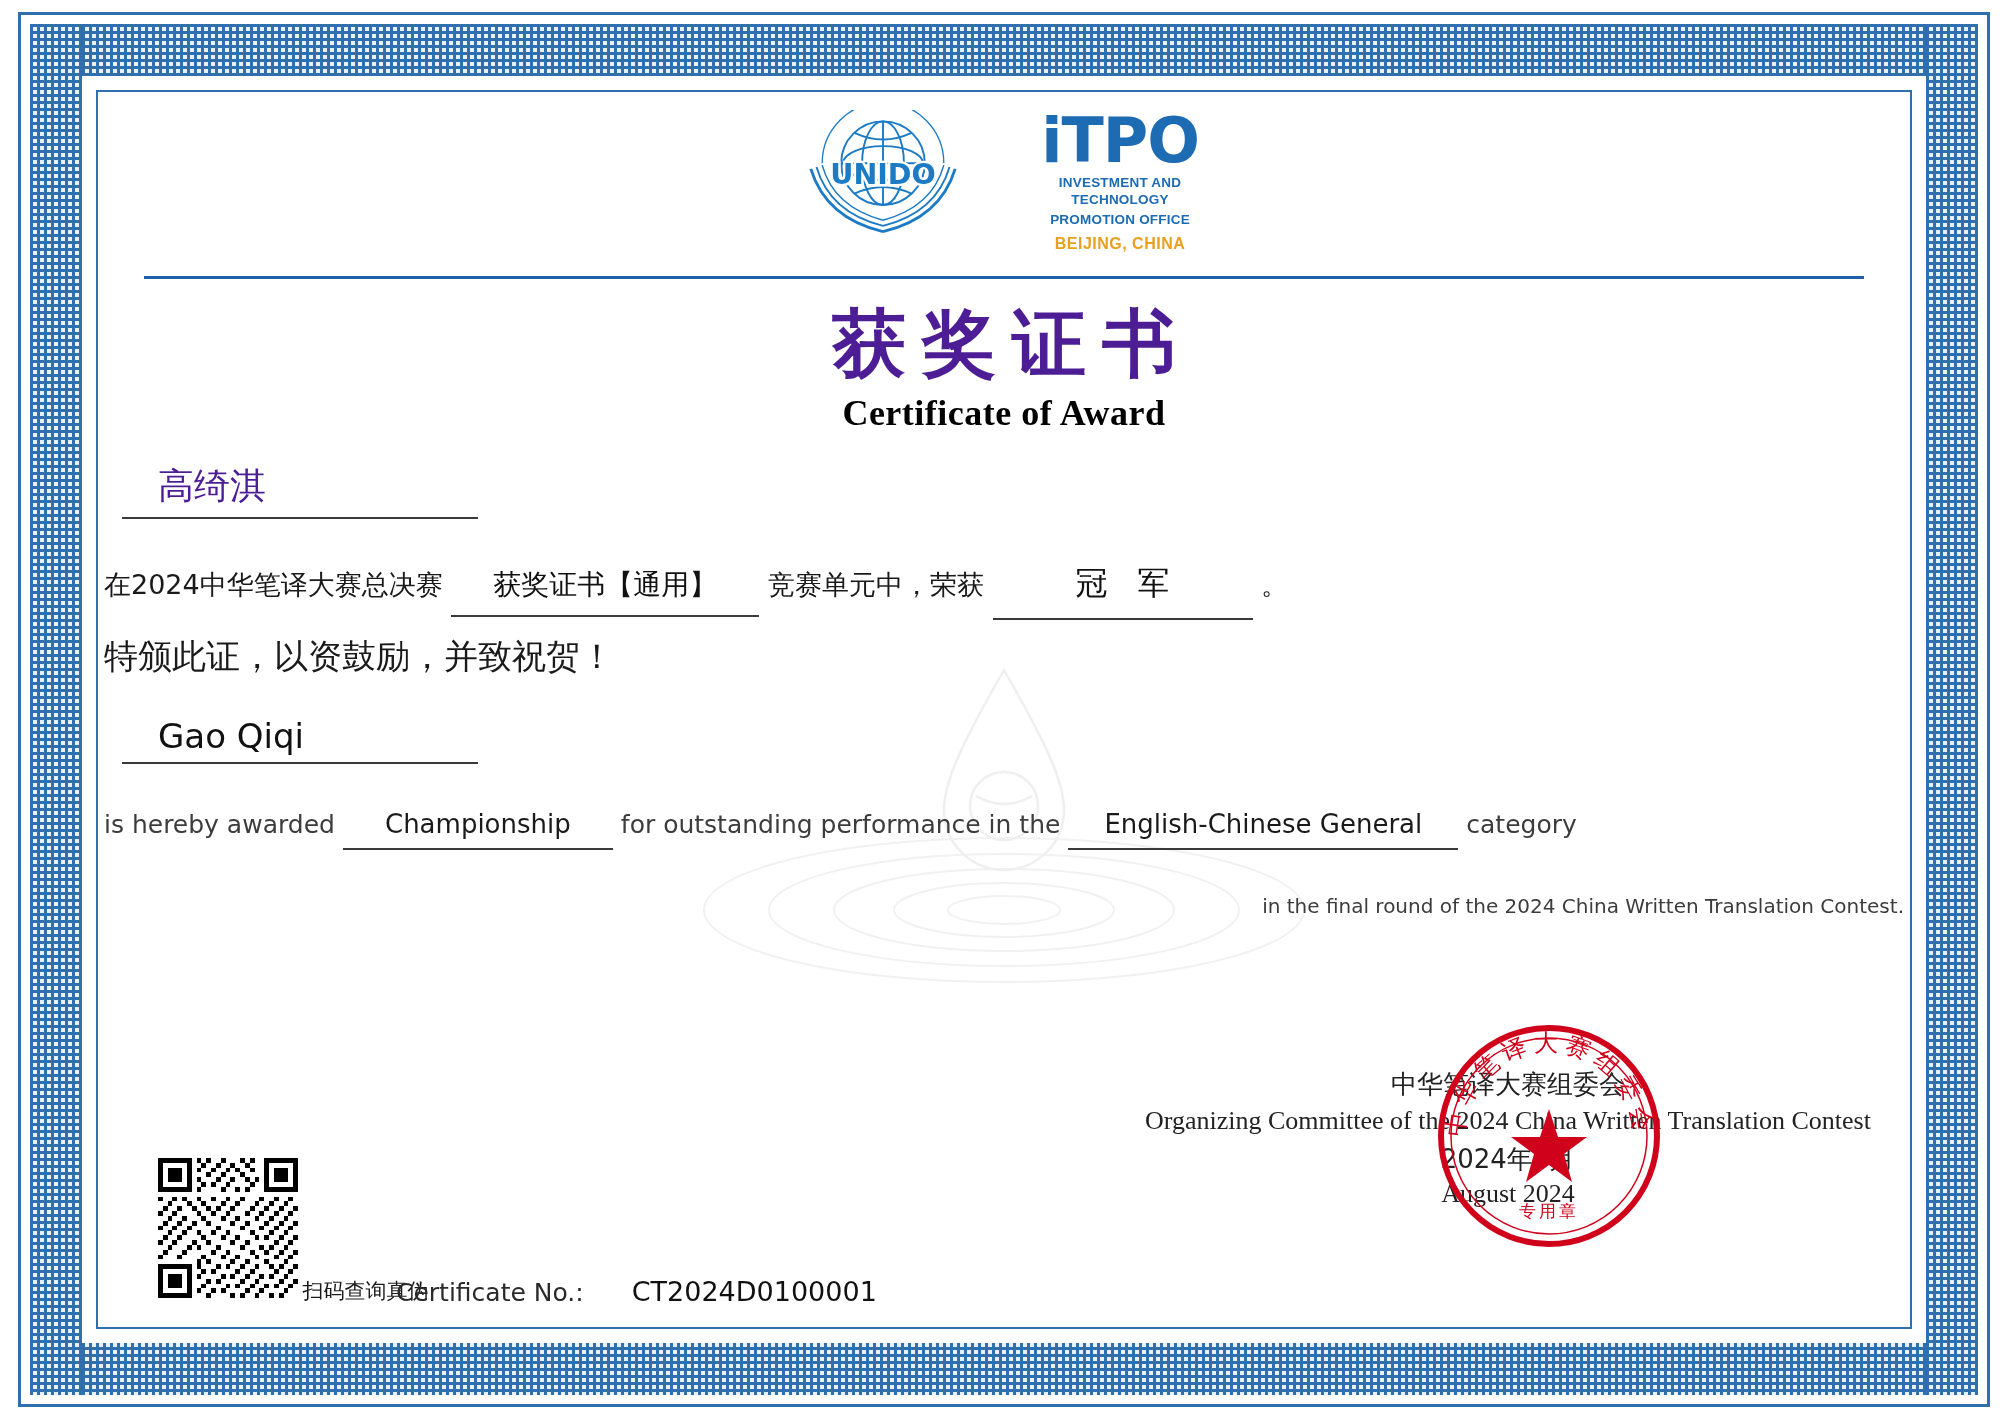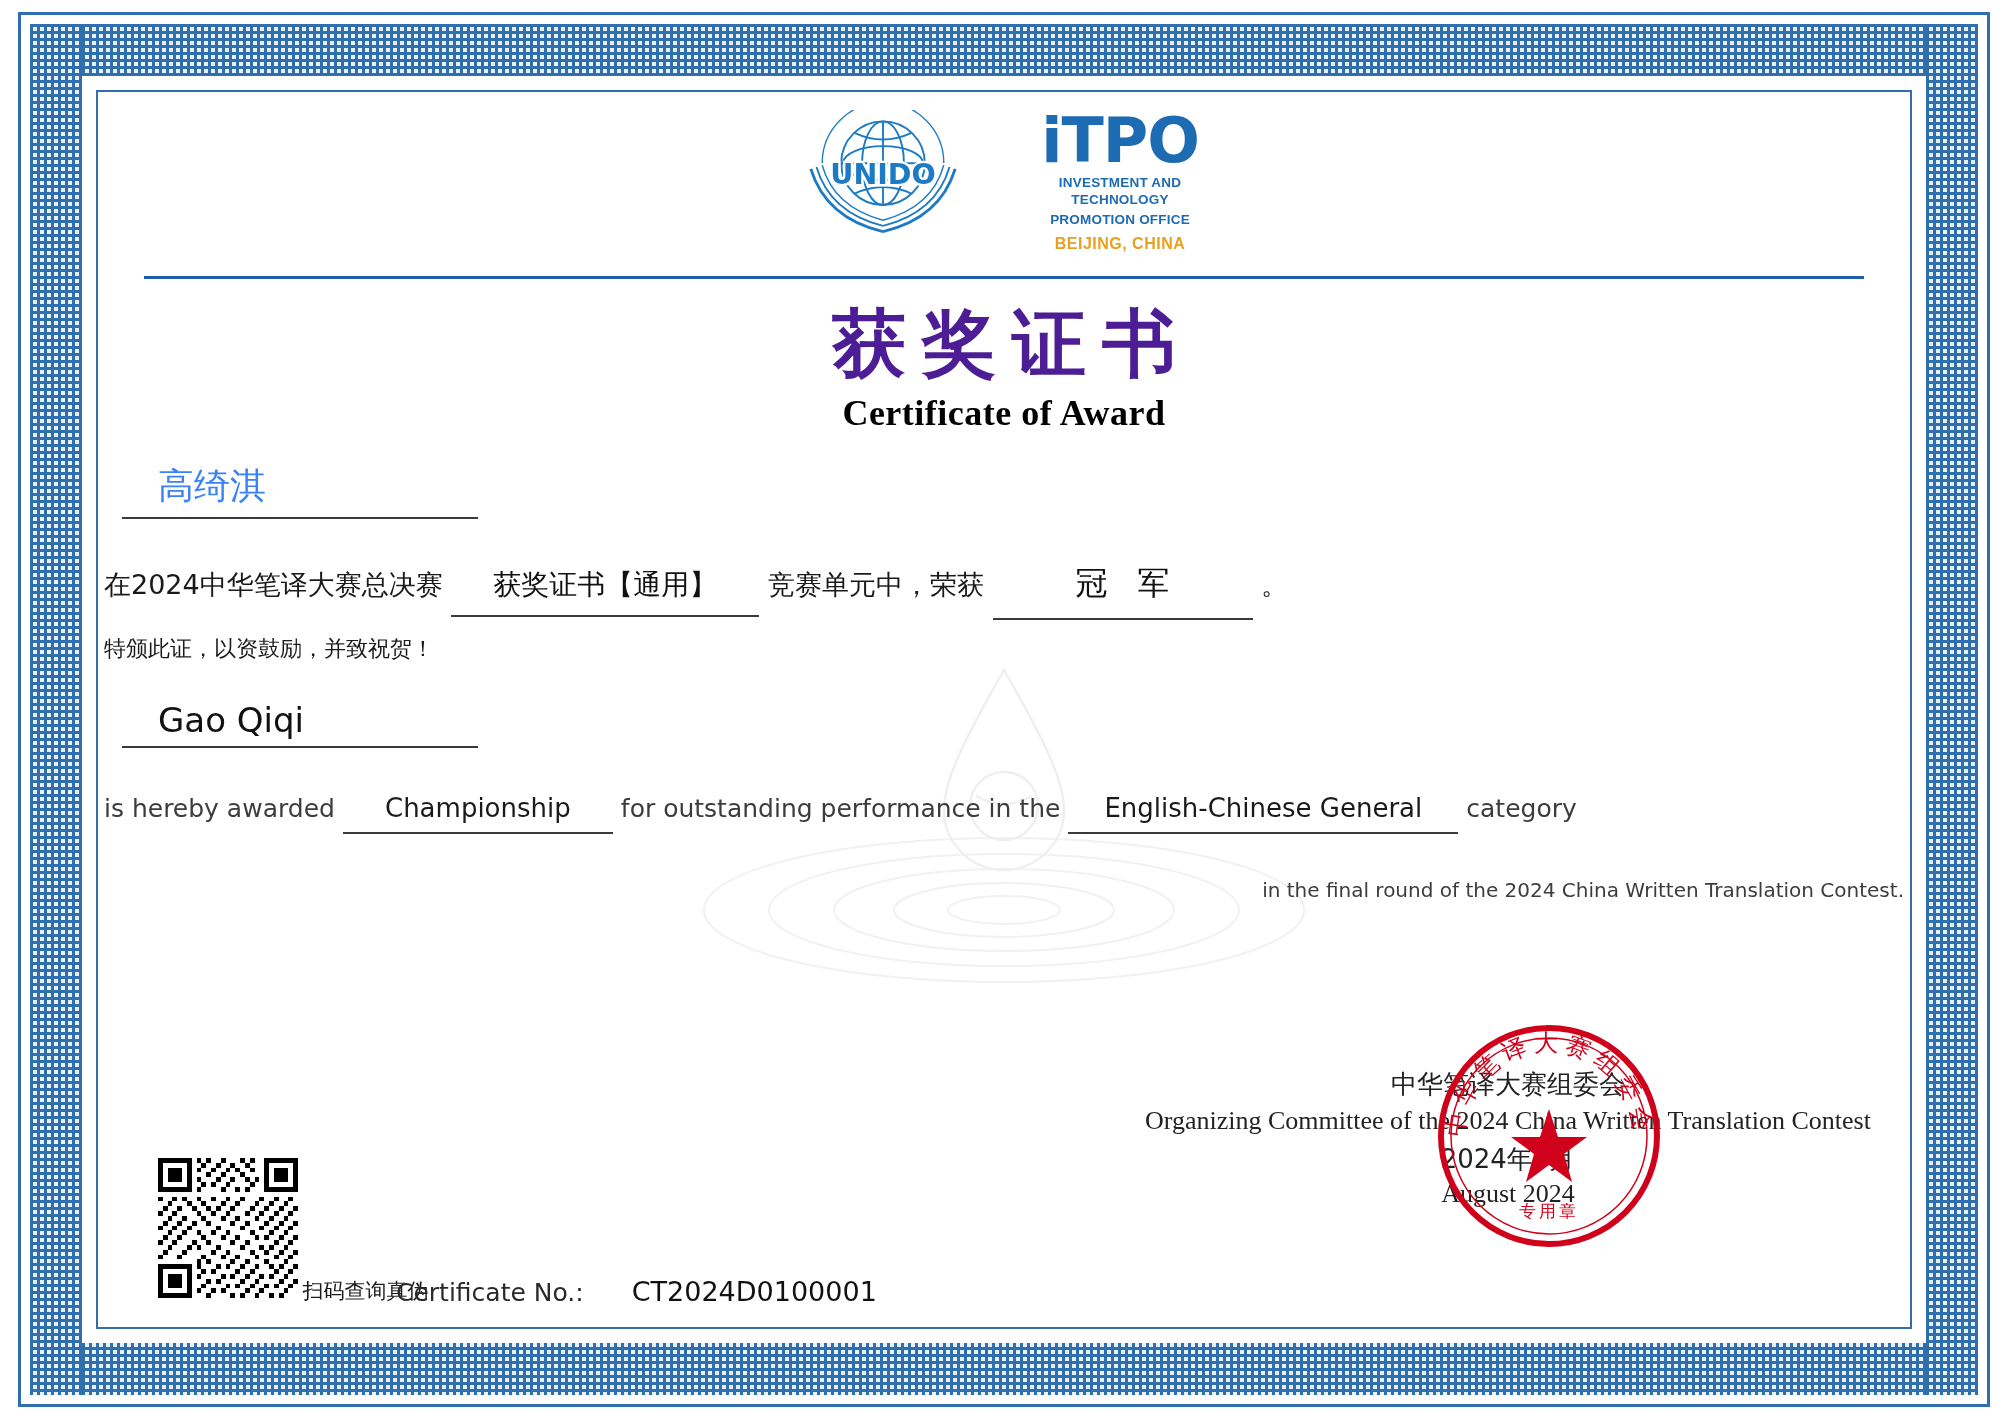--- a/index.html
+++ b/index.html
@@ -153,21 +153,21 @@
     right: 8px;
   }
 
   .name-cn-line { margin-top: 12px; padding-left: 18px; }
   .fill-name-cn {
     display: inline-block;
     min-width: 300px;
     border-bottom: 2px solid #3a3a3a;
     font-family: "DejaVu Sans", sans-serif;
     font-size: 36px;
-    color: #3b82f6;
+    color: #4c1d95;
     padding: 0 20px 6px 36px;
     text-align: left;
   }
 
   .cn-para {
     margin-top: 34px;
     font-family: "DejaVu Sans", sans-serif;
     font-size: 27px;
     color: #1a1a1a;
     line-height: 1.9;
@@ -179,21 +179,21 @@
     text-align: center;
     padding: 0 10px 4px 10px;
     color: #111;
   }
   .fill-unit { min-width: 288px; font-size: 28px; }
   .fill-award { min-width: 240px; font-size: 32px; letter-spacing: 10px; text-indent: 10px; }
 
   .cn-para2 {
     margin-top: 14px;
     font-family: "DejaVu Sans", sans-serif;
-    font-size: 22px;
+    font-size: 34px;
     color: #1a1a1a;
   }
 
   .name-en-line { margin-top: 36px; padding-left: 18px; }
   .fill-name-en {
     display: inline-block;
     min-width: 300px;
     border-bottom: 2px solid #3a3a3a;
     font-family: "DejaVu Sans", sans-serif;
     font-size: 34px;

